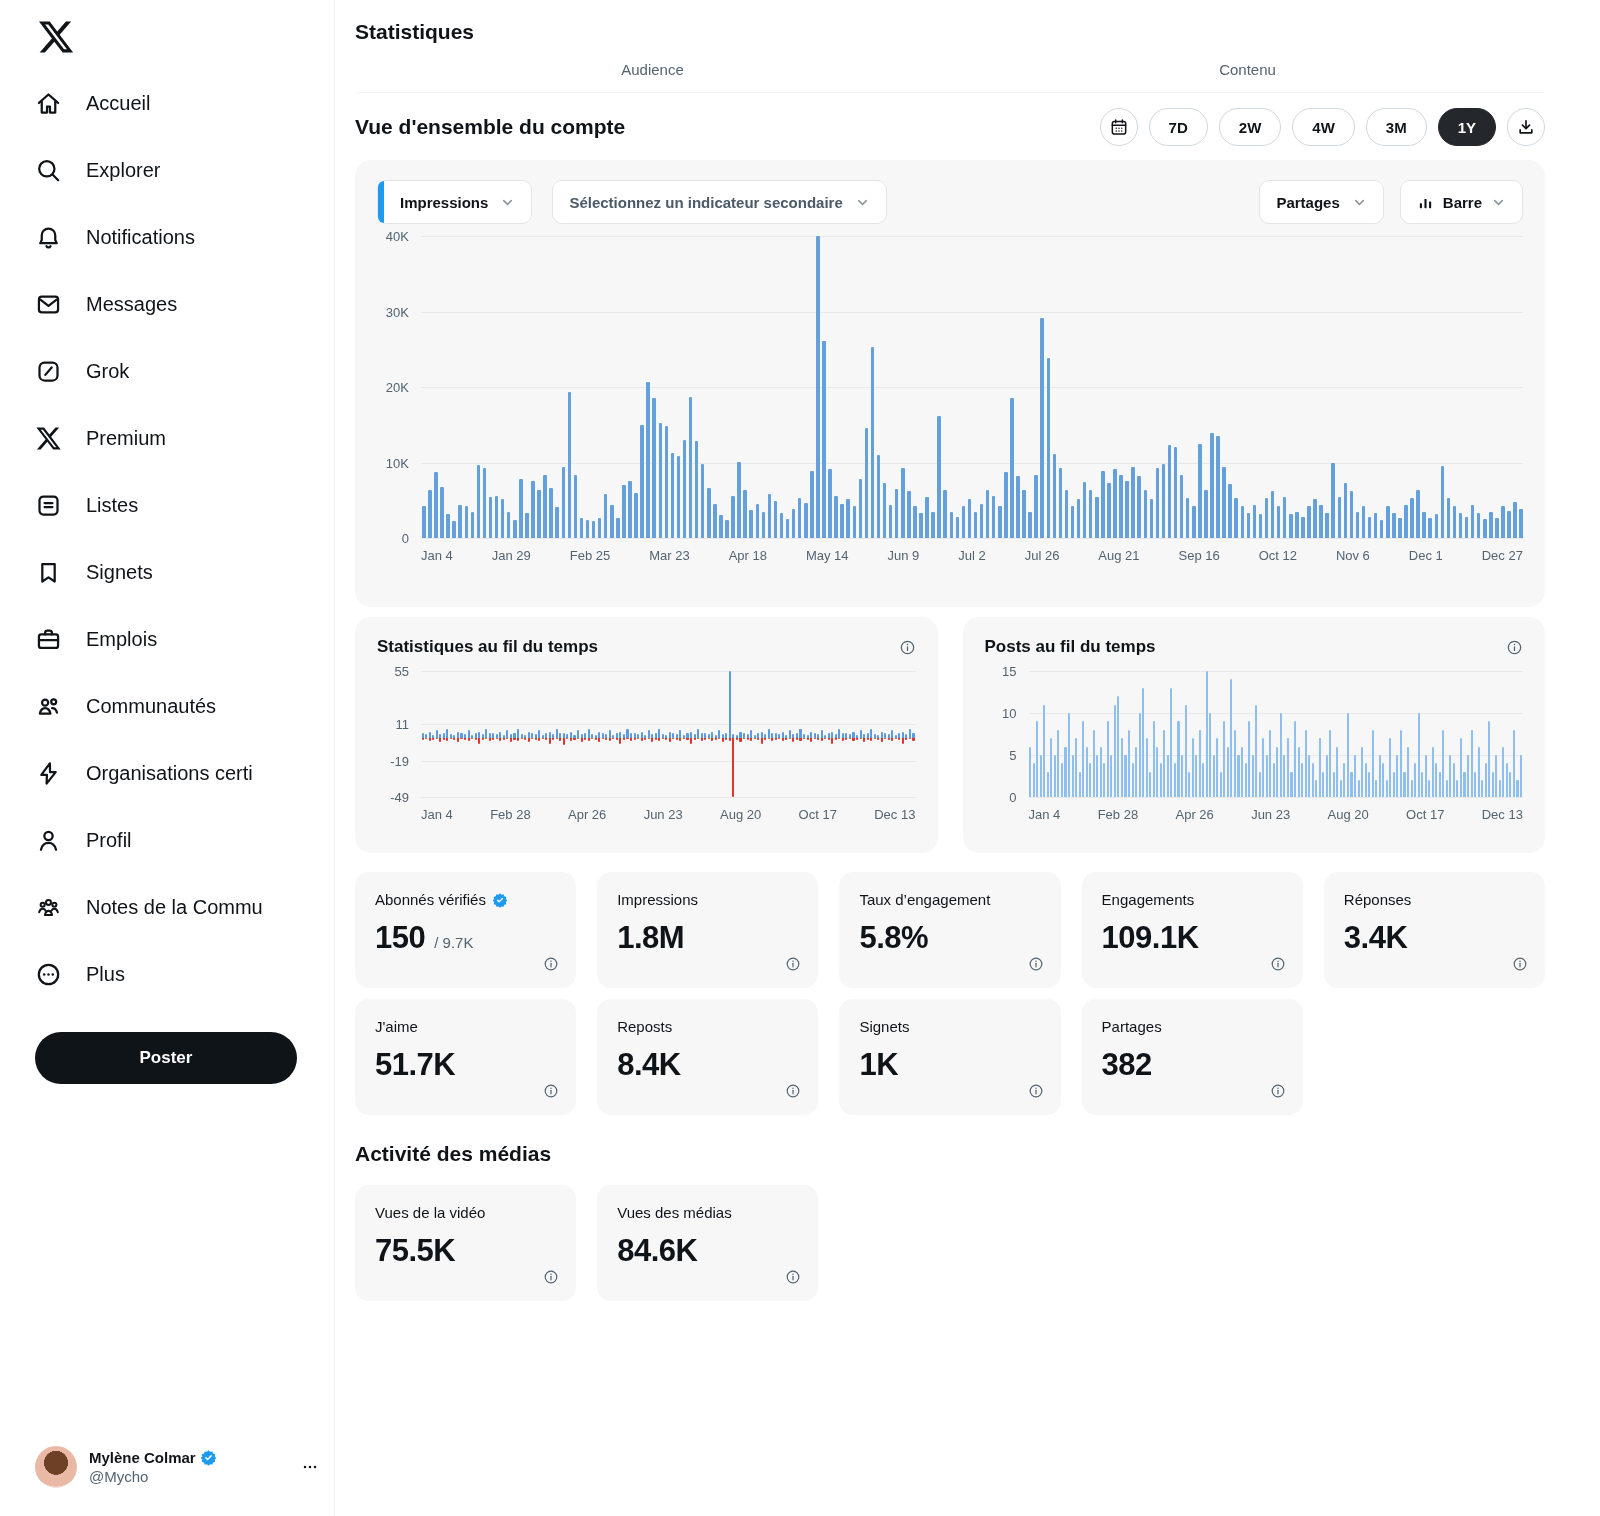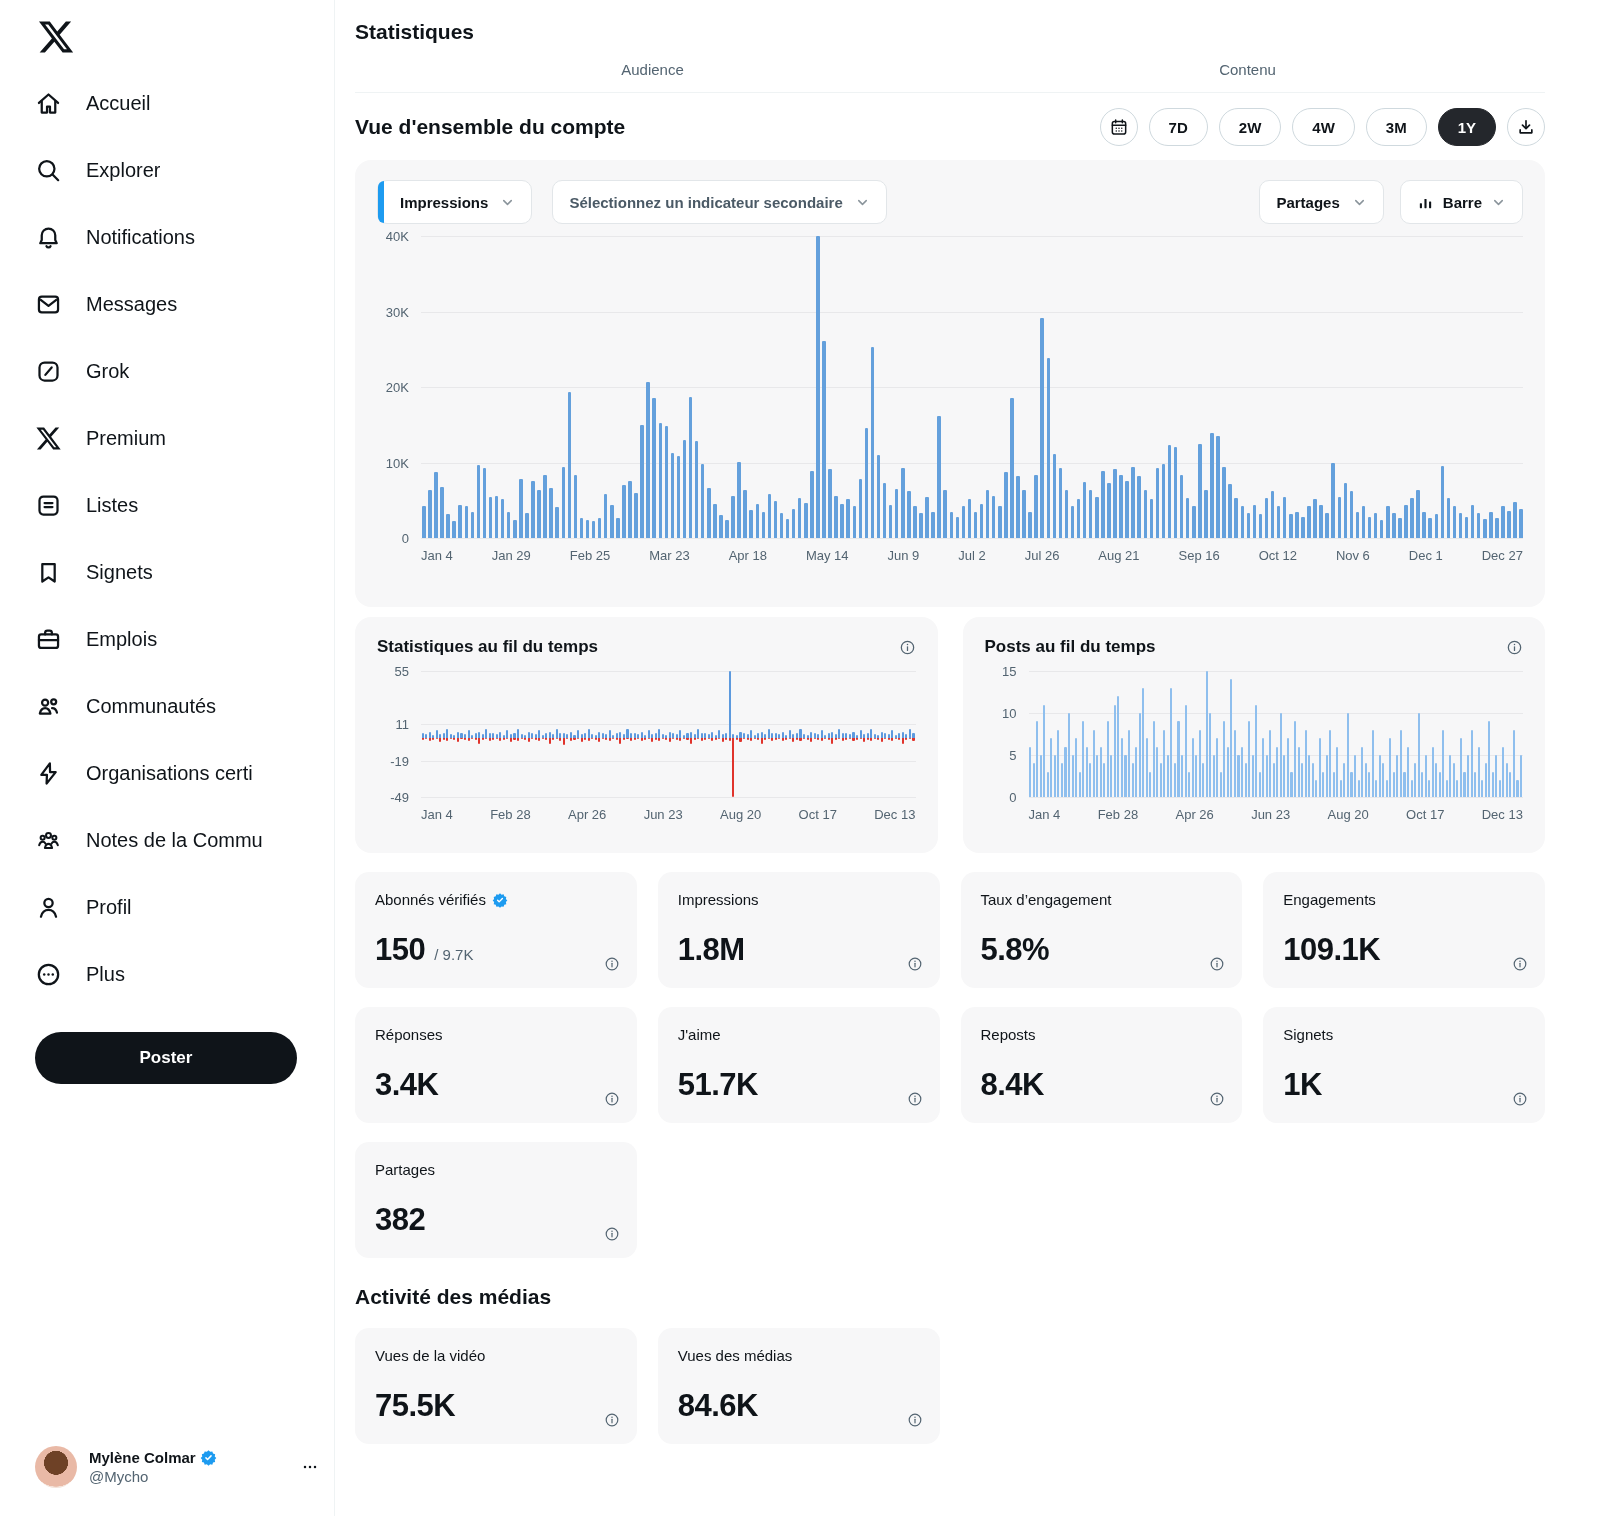--- a/index.html
+++ b/index.html
@@ -69,24 +69,24 @@
   .slot { flex:1; position:relative; height:100%; min-width:0; }
   .bar { position:absolute; left:18%; right:24%; bottom:0; border-radius:1px 1px 0 0; }
   .xlabels { display:flex; justify-content:space-between; margin-left:44px; padding-top:10px; font-size:13px; color:#536471; }
 
   .charts-row { display:flex; gap:25px; margin-top:10px; }
   .panel-small { flex:1; height:236px; margin-top:0; }
   .panel-title-row { display:flex; align-items:center; margin-bottom:14px; }
   .panel-title { font-size:17px; font-weight:700; }
   .panel-title-row .info { margin-left:auto; color:#536471; cursor:pointer; }
 
-  .stats-grid { display:grid; grid-template-columns:repeat(4,1fr); gap:19px 21px; margin-top:19px; }
+  .stats-grid { display:grid; grid-template-columns:repeat(5,1fr); gap:11px 21px; margin-top:19px; }
   .card { background:#f7f7f8; border-radius:14px; height:116px; padding:19px 20px; position:relative; }
   .card-label { font-size:15px; font-weight:500; color:#0f1419; display:flex; gap:6px; align-items:center; }
-  .card-value { font-size:31px; font-weight:800; margin-top:24px; display:flex; align-items:baseline; gap:9px; letter-spacing:-0.5px; }
+  .card-value { font-size:31px; font-weight:800; margin-top:12px; display:flex; align-items:baseline; gap:9px; letter-spacing:-0.5px; }
   .card-suffix { font-size:15px; color:#536471; font-weight:500; letter-spacing:0; }
   .card-info { position:absolute; right:17px; bottom:16px; color:#536471; cursor:pointer; }
 
   .media-heading { font-size:21px; font-weight:800; margin:27px 0 17px; }
 </style>
 </head>
 <body>
 
 <aside class="sidebar">
   <svg class="logo" viewBox="0 0 24 24" fill="#0f1419">
@@ -164,36 +164,36 @@
       </svg>
     <span class="nav-label">Communautés</span>
   </div>
   <div class="nav-item">
     <svg viewBox="0 0 24 24" fill="none" stroke="#0f1419" stroke-width="2" stroke-linejoin="round">
         <path d="M13.2 3 5.6 13.2h5L10.3 21l8.1-10.2h-5z"></path>
       </svg>
     <span class="nav-label">Organisations certi</span>
   </div>
   <div class="nav-item">
+    <svg viewBox="0 0 24 24" fill="none" stroke="#0f1419" stroke-width="2" stroke-linecap="round" stroke-linejoin="round">
+        <circle cx="12" cy="8" r="3.7"></circle>
+        <path d="M5.3 20.2c1-4 3.5-6 6.7-6s5.7 2 6.7 6"></path>
+      </svg>
+    <span class="nav-label">Profil</span>
+  </div>
+  <div class="nav-item">
     <svg viewBox="0 0 24 24" fill="none" stroke="#0f1419" stroke-width="1.8" stroke-linecap="round" stroke-linejoin="round">
         <circle cx="6.8" cy="9.6" r="1.8"></circle>
         <circle cx="17.2" cy="9.6" r="1.8"></circle>
         <circle cx="12" cy="7.6" r="2.2"></circle>
         <path d="M3.7 16.3c.5-2.1 1.6-3.2 3.1-3.2 1.1 0 2 .6 2.6 1.7"></path>
         <path d="M20.3 16.3c-.5-2.1-1.6-3.2-3.1-3.2-1.1 0-2 .6-2.6 1.7"></path>
         <path d="M8.8 18.6c.6-2.4 1.8-3.6 3.2-3.6s2.6 1.2 3.2 3.6z"></path>
       </svg>
     <span class="nav-label">Notes de la Commu</span>
-  </div>
-  <div class="nav-item">
-    <svg viewBox="0 0 24 24" fill="none" stroke="#0f1419" stroke-width="2" stroke-linecap="round" stroke-linejoin="round">
-        <circle cx="12" cy="8" r="3.7"></circle>
-        <path d="M5.3 20.2c1-4 3.5-6 6.7-6s5.7 2 6.7 6"></path>
-      </svg>
-    <span class="nav-label">Profil</span>
   </div>
   <div class="nav-item">
     <svg viewBox="0 0 24 24" fill="none" stroke="#0f1419" stroke-width="2">
         <circle cx="12" cy="12" r="8.6"></circle>
         <circle cx="8.2" cy="12" r="1.1" fill="#0f1419" stroke="none"></circle>
         <circle cx="12" cy="12" r="1.1" fill="#0f1419" stroke="none"></circle>
         <circle cx="15.8" cy="12" r="1.1" fill="#0f1419" stroke="none"></circle>
       </svg>
     <span class="nav-label">Plus</span>
   </div>

